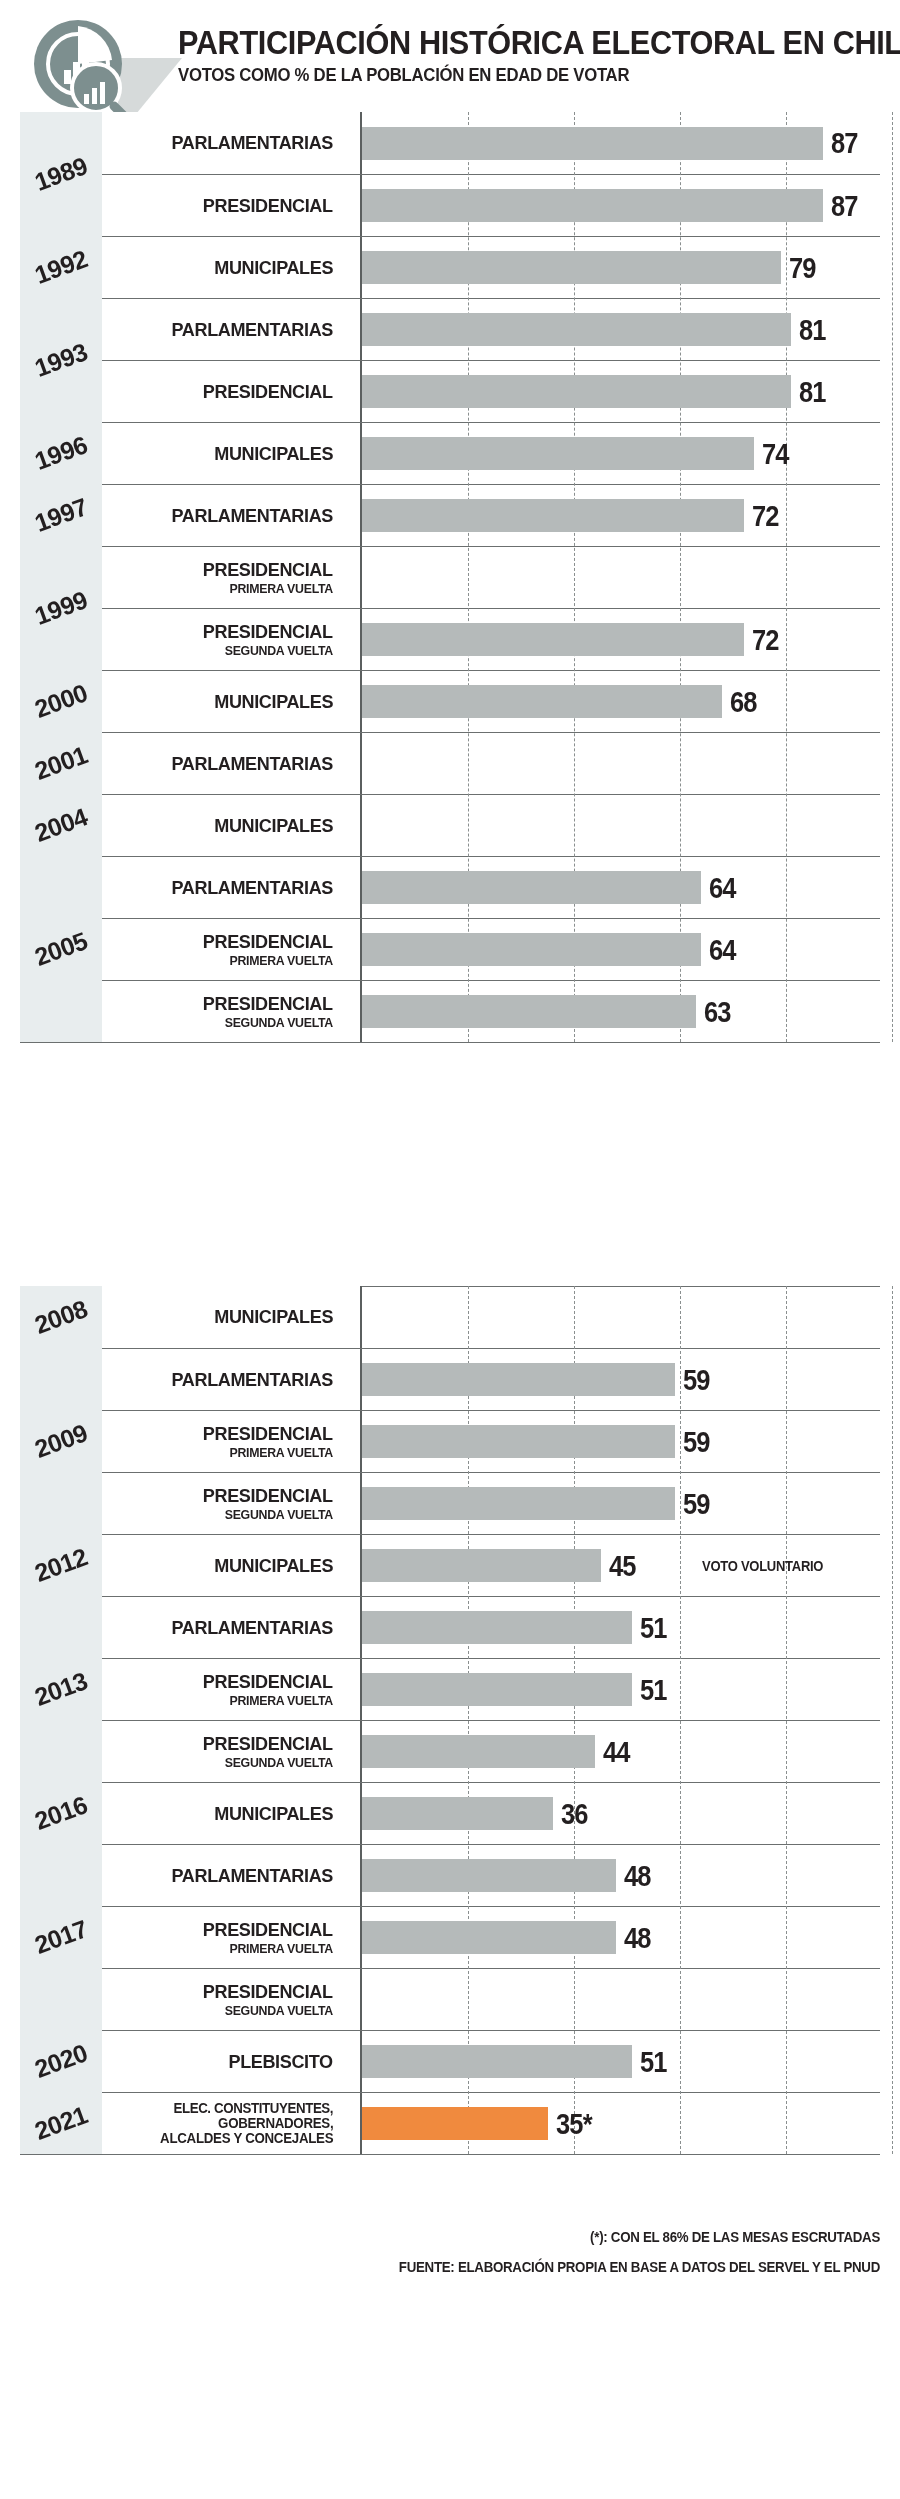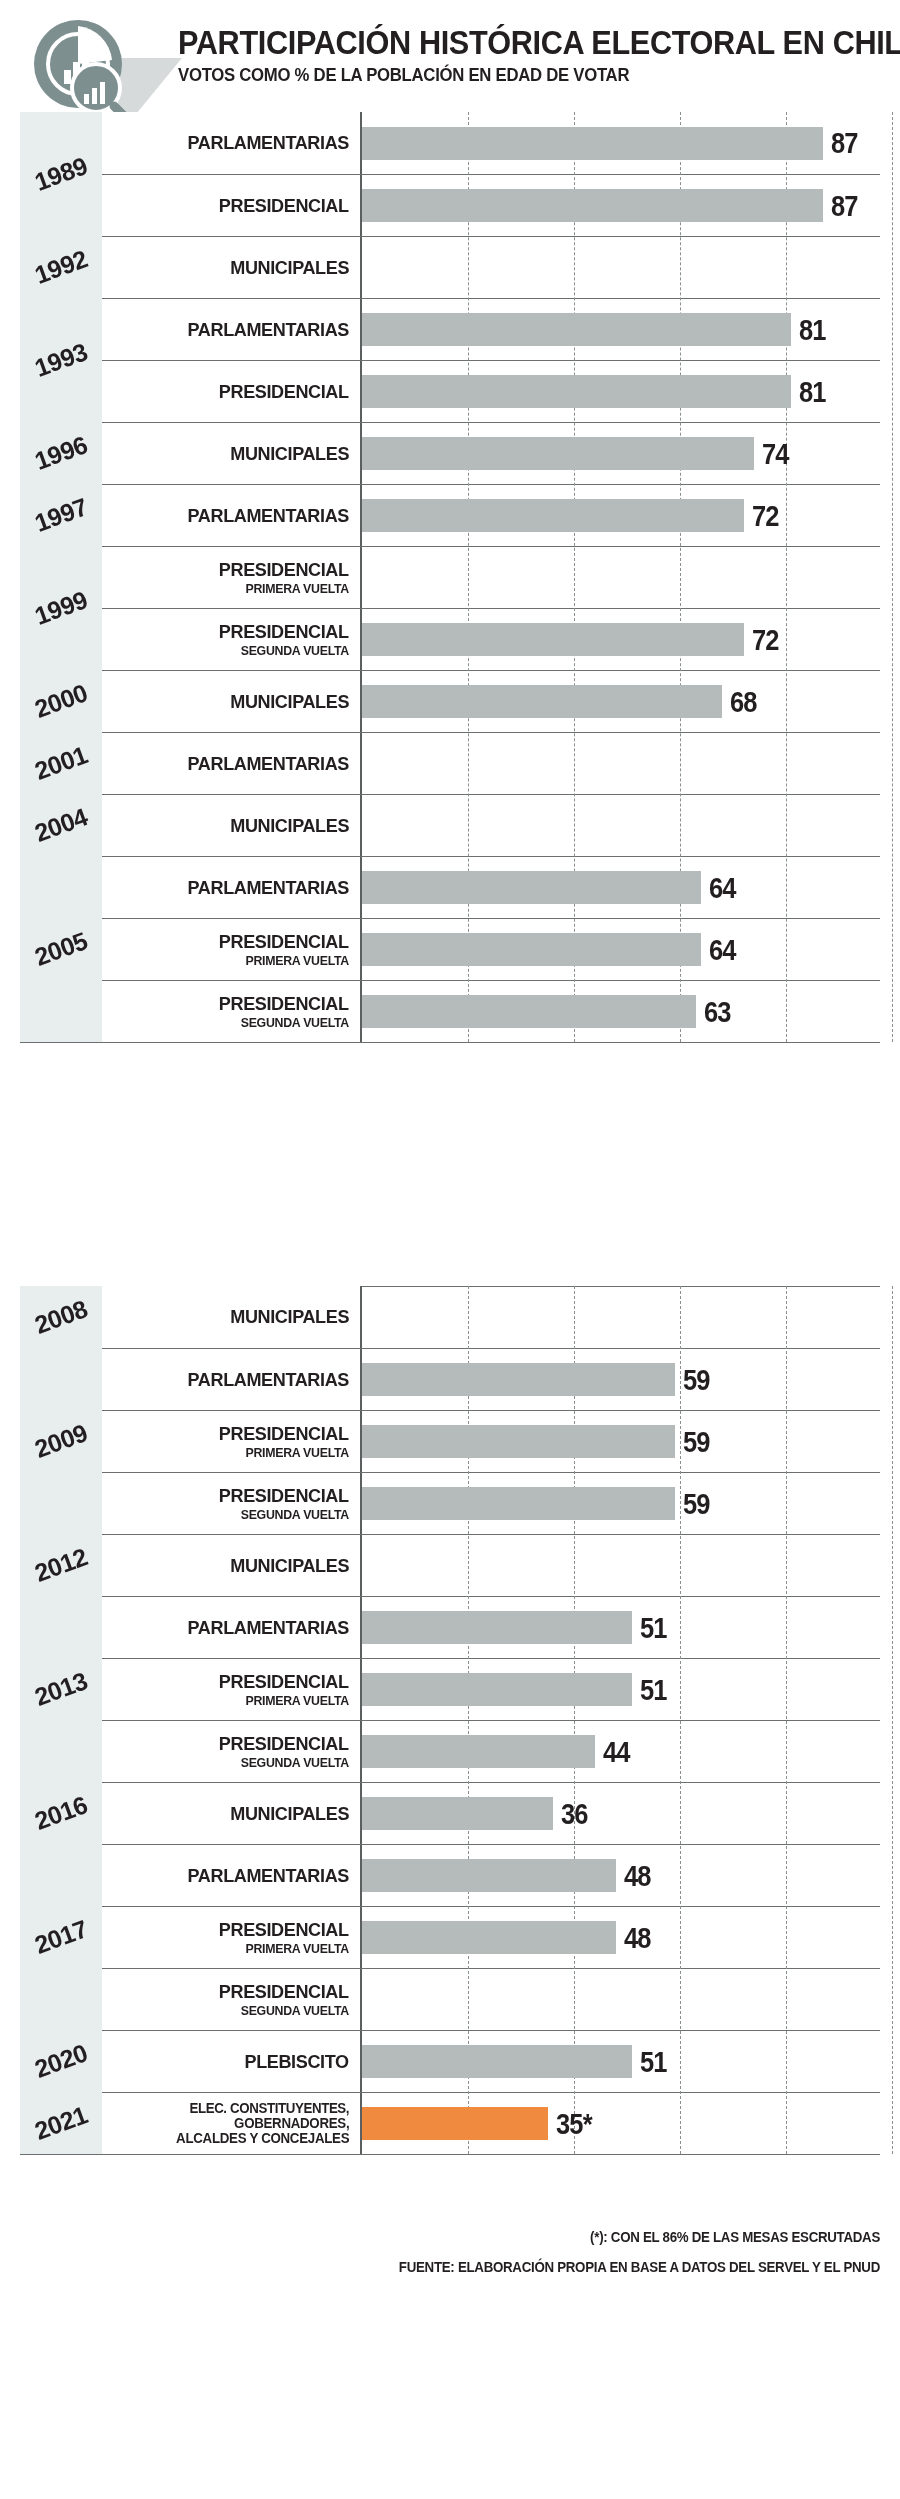--- a/index.html
+++ b/index.html
@@ -45,21 +45,21 @@
   }
   .year-label{
     position:absolute;left:50%;top:50%;
     transform:translate(-50%,-50%) rotate(-20deg);
     font-size:25px;font-weight:700;color:#231f20;
     white-space:nowrap;letter-spacing:-0.5px;
   }
   .name-cell{
     flex:0 0 260px;width:260px;background:#ffffff;
     display:flex;flex-direction:column;align-items:flex-end;justify-content:center;
-    padding-right:11px;box-sizing:border-box;text-align:right;
+    padding-right:27px;box-sizing:border-box;text-align:right;
     border-right:2px solid #5b5f5f;
   }
   .name-main{
     font-size:19px;font-weight:700;color:#231f20;letter-spacing:-0.4px;
     line-height:1.05;white-space:nowrap;
     transform:scaleX(0.95);transform-origin:right center;
   }
   .name-sub{
     font-size:13px;font-weight:700;color:#231f20;letter-spacing:-0.3px;
     line-height:1.05;margin-top:2px;white-space:nowrap;
@@ -175,20 +175,24 @@
         </div>
         <div style="position: absolute; left: 0px; top: 124px; width: 860px; height: 62px; display: flex;">
           <div class="year-cell" style="background: rgb(232, 237, 238);">
             <div class="year-label" style="color: rgb(35, 31, 32);">1992</div>
           </div>
           <div style="flex: 1 1 auto; display: flex; flex-direction: column;">
             <div class="row" style="height: 62px; border-top: 1px solid rgb(107, 111, 111);">
               <div class="name-cell">
                 <div class="name-main">MUNICIPALES</div>
               </div>
+              <div class="plot-cell">
+                <div class="bar" style="width: 418.7px; background: rgb(181, 186, 186);"></div>
+                <div class="bar-value" style="color: rgb(35, 31, 32);">79</div>
+              </div>
             </div>
           </div>
         </div>
         <div style="position: absolute; left: 0px; top: 186px; width: 860px; height: 124px; display: flex;">
           <div class="year-cell" style="background: rgb(232, 237, 238);">
             <div class="year-label" style="color: rgb(35, 31, 32);">1993</div>
           </div>
           <div style="flex: 1 1 auto; display: flex; flex-direction: column;">
             <div class="row" style="height: 62px; border-top: 1px solid rgb(107, 111, 111);">
               <div class="name-cell">
@@ -404,20 +408,25 @@
         </div>
         <div style="position: absolute; left: 0px; top: 248px; width: 860px; height: 62px; display: flex;">
           <div class="year-cell" style="background: rgb(232, 237, 238);">
             <div class="year-label" style="color: rgb(35, 31, 32);">2012</div>
           </div>
           <div style="flex: 1 1 auto; display: flex; flex-direction: column;">
             <div class="row" style="height: 62px; border-top: 1px solid rgb(107, 111, 111);">
               <div class="name-cell">
                 <div class="name-main">MUNICIPALES</div>
               </div>
+              <div class="plot-cell">
+                <div class="bar" style="width: 238.5px; background: rgb(181, 186, 186);"></div>
+                <div class="bar-value" style="color: rgb(35, 31, 32);">45</div>
+                <div class="note-right">VOTO VOLUNTARIO</div>
+              </div>
             </div>
           </div>
         </div>
         <div style="position: absolute; left: 0px; top: 310px; width: 860px; height: 186px; display: flex;">
           <div class="year-cell" style="background: rgb(232, 237, 238);">
             <div class="year-label" style="color: rgb(35, 31, 32);">2013</div>
           </div>
           <div style="flex: 1 1 auto; display: flex; flex-direction: column;">
             <div class="row" style="height: 62px; border-top: 1px solid rgb(107, 111, 111);">
               <div class="name-cell">

